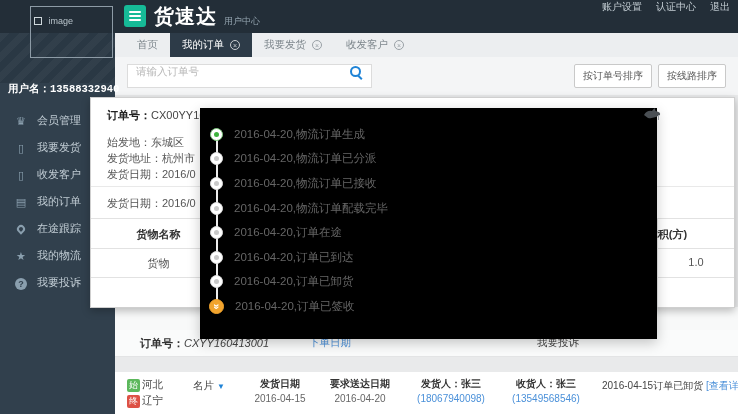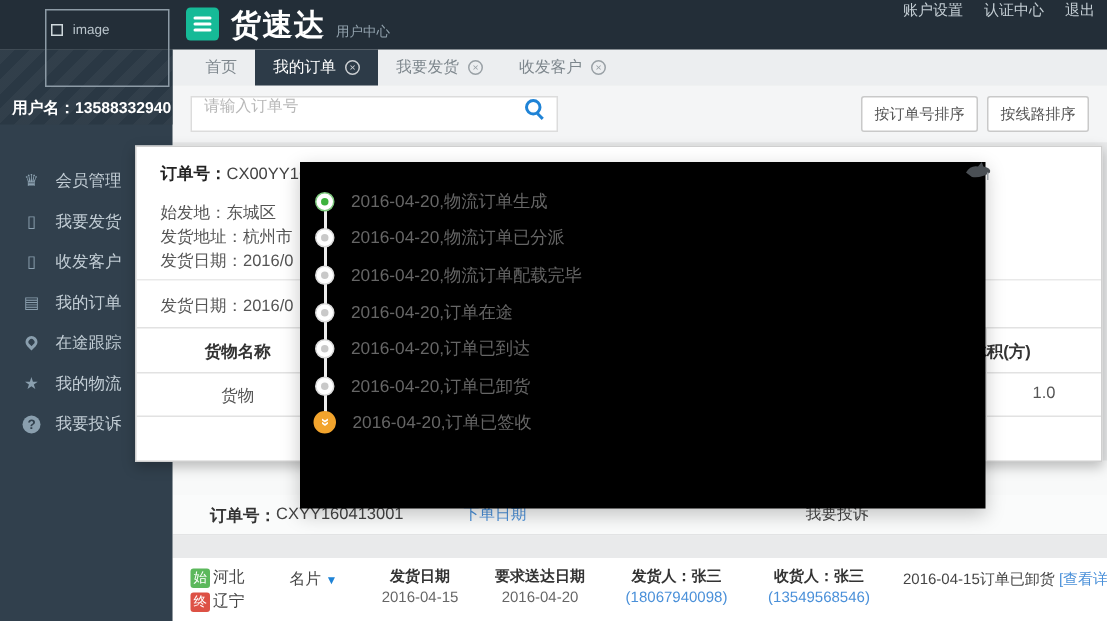--- a/index.html
+++ b/index.html
@@ -14,21 +14,21 @@
   .menu-btn { position:absolute; left:124px; top:5px; width:22px; height:22px; background:#16ba97; border-radius:3px; display:flex; flex-direction:column; justify-content:center; align-items:center; gap:2px; cursor:pointer; }
   .menu-btn .bar { width:12px; height:2px; background:#fff; border-radius:1px; }
   .app-title { position:absolute; left:154px; top:3px; font-size:20px; font-weight:bold; color:#fff; letter-spacing:1px; }
   .app-subtitle { position:absolute; left:224px; top:15px; font-size:9px; color:#93a3ae; }
   .header-nav { position:absolute; right:8px; top:0; height:33px; display:flex; align-items:flex-start; gap:14px; }
   .nav-link { font-size:10px; color:#c4ced4; cursor:pointer; }
 
   
   .sidebar { position:absolute; left:0; top:33px; width:115px; height:381px; background:#31404d; z-index:5; }
   .user-area { height:50px; background:#2a3844 repeating-linear-gradient(135deg, rgba(255,255,255,.035) 0 7px, rgba(0,0,0,0) 7px 14px); position:relative; }
-  .username { position:absolute; left:8px; top:32px; font-size:10.5px; font-weight:bold; color:#fff; white-space:nowrap; }
+  .username { position:absolute; left:8px; top:49px; font-size:10.5px; font-weight:bold; color:#fff; white-space:nowrap;font-family:Liberation Mono, monospace; }
   .side-menu { margin-top:24px; }
   .side-item { height:27px; display:flex; align-items:center; padding-left:14px; gap:9px; cursor:pointer; }
   .side-item .s-icon { width:14px; text-align:center; color:#8a9fae; font-size:11px; line-height:14px; }
   .side-item .s-label { font-size:11px; color:#c2cdd5; }
   .icon-pin-shape { display:inline-block; width:8px; height:8px; border:2px solid #8a9fae; border-radius:50% 50% 50% 0; transform:rotate(-45deg); }
   .icon-question-shape { display:inline-block; width:12px; height:12px; border-radius:50%; background:#8a9fae; color:#31404d; font-size:9px; line-height:12px; text-align:center; font-weight:bold; }
 
   
   .main { position:absolute; left:115px; top:33px; width:623px; height:381px; }
   .tabbar { height:24px; background:#eceef0; display:flex; padding-left:10px; }
@@ -43,21 +43,21 @@
   .search-icon { position:relative; width:14px; height:14px; margin-right:8px; cursor:pointer; flex:none; }
   .search-icon::before { content:""; position:absolute; left:1px; top:1px; width:7px; height:7px; border:2px solid #1f83d6; border-radius:50%; }
   .search-icon::after { content:""; position:absolute; left:10px; top:10px; width:5px; height:2px; background:#1f83d6; transform:rotate(45deg); transform-origin:0 0; }
   .spacer { flex:1; }
   .sort-btn { height:24px; padding:0 8px; background:#fff; border:1px solid #c9c9c9; font-size:10px; color:#555; margin-left:6px; cursor:pointer; border-radius:2px; font-family:inherit; }
 
   .content { position:absolute; left:0; top:62px; width:623px; height:319px; background:#e9eaeb; }
   .strip1 { position:absolute; left:0; top:212px; width:623px; height:23px; background:#f8f9f9; }
   .card2-head { position:absolute; left:0; top:235px; width:623px; height:27px; background:#fafbfb; border-bottom:1px solid #e3e4e5; display:flex; align-items:center; }
   .c2-label { margin-left:25px; font-size:11px; font-weight:bold; color:#333; }
-  .c2-no { font-size:11px; color:#444; }
+  .c2-no { font-size:11px; color:#444;font-style:italic; }
   .c2-link { margin-left:40px; font-size:10.5px; color:#4a90d9; cursor:pointer; }
   .c2-complaint { position:absolute; left:422px; font-size:10.5px; color:#444; cursor:pointer; }
   .card2-row { position:absolute; left:0; top:277px; width:623px; height:42px; background:#fff; display:flex; padding-top:5px; }
   .route { margin-left:12px; width:58px; flex:none; }
   .route-line { height:16px; display:flex; align-items:center; }
   .badge { display:inline-block; width:13px; height:13px; font-size:9px; line-height:13px; text-align:center; color:#fff; border-radius:2px; flex:none; }
   .badge.start { background:#5cb85c; }
   .badge.end { background:#dd5145; }
   .route-name { font-size:10.5px; color:#444; margin-left:2px; }
   .mingpian { width:44px; flex:none; font-size:10.5px; color:#444; margin-left:8px; padding-top:2px; cursor:pointer; white-space:nowrap; }
@@ -278,20 +278,24 @@
     <div class="tl-item">
           <span class="tl-dot start"></span>
           <span class="tl-text">2016-04-20,物流订单生成</span>
         </div>
         <div class="tl-item">
           <span class="tl-dot "></span>
           <span class="tl-text">2016-04-20,物流订单已分派</span>
         </div>
         <div class="tl-item">
           <span class="tl-dot "></span>
+          <span class="tl-text">2016-04-20,物流订单已接收</span>
+        </div>
+        <div class="tl-item">
+          <span class="tl-dot "></span>
           <span class="tl-text">2016-04-20,物流订单配载完毕</span>
         </div>
         <div class="tl-item">
           <span class="tl-dot "></span>
           <span class="tl-text">2016-04-20,订单在途</span>
         </div>
         <div class="tl-item">
           <span class="tl-dot "></span>
           <span class="tl-text">2016-04-20,订单已到达</span>
         </div>

